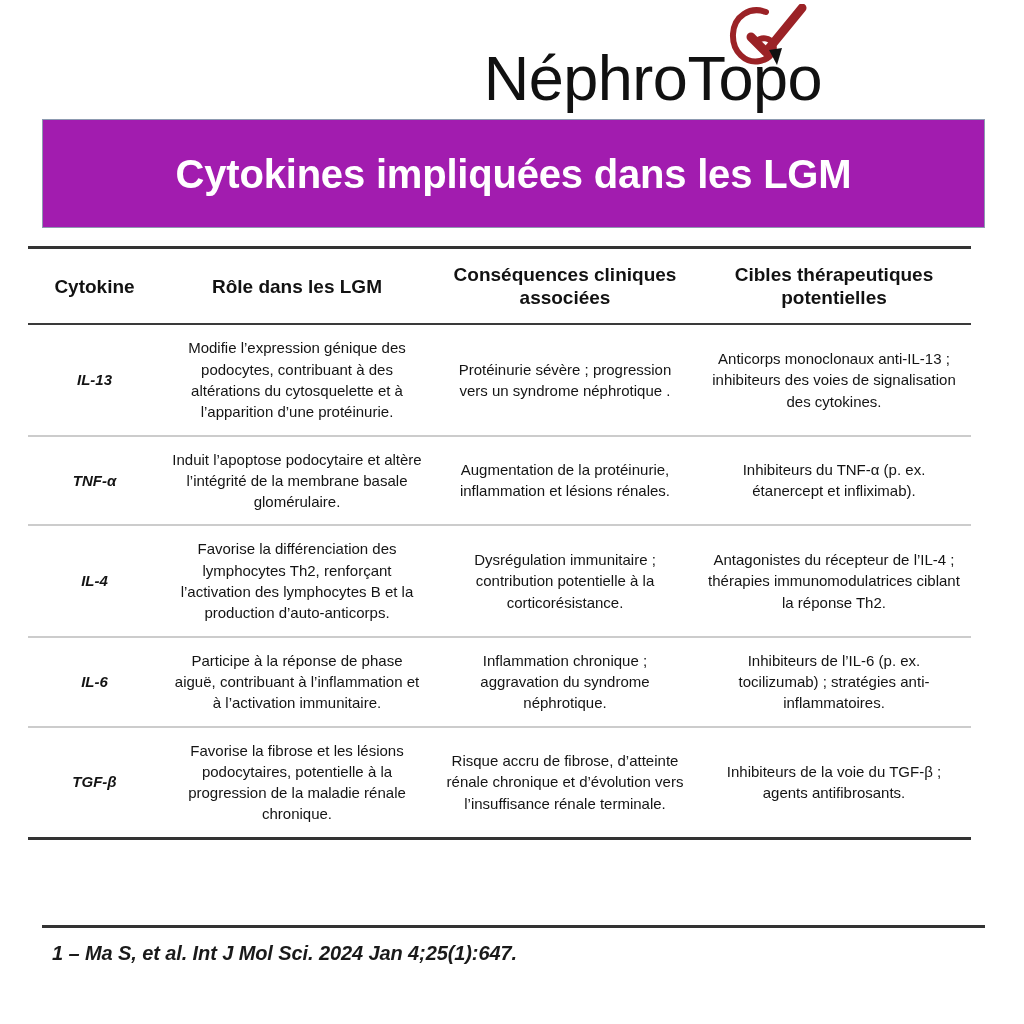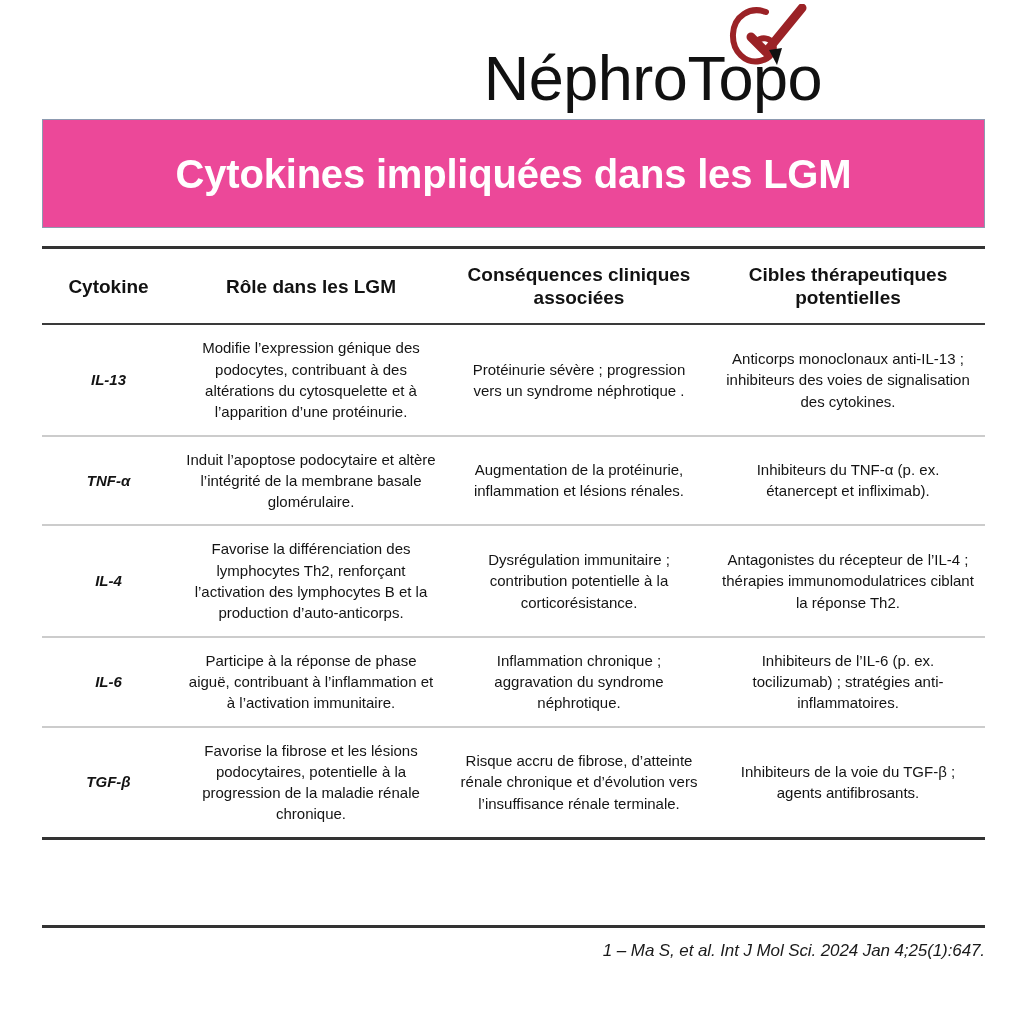--- a/index.html
+++ b/index.html
@@ -52,42 +52,42 @@
     height: 70px;
   }
 
   
   .title-banner {
     position: absolute;
     left: 42px;
     top: 119px;
     width: 943px;
     height: 109px;
-    background: #ec4899;
+    background: #a21caf;
     border: 1px solid #8d9ab0;
     box-sizing: border-box;
     display: flex;
     align-items: center;
     justify-content: center;
   }
   .title-banner-text {
     color: #ffffff;
     font-family: "Liberation Sans", sans-serif;
     font-size: 40px;
     font-weight: bold;
     letter-spacing: -0.2px;
     text-align: center;
     line-height: 1.1;
     white-space: nowrap;
   }
 
   
   .table-wrap {
     position: absolute;
-    left: 42px;
+    left: 28px;
     top: 246px;
     width: 943px;
   }
   table.cyto {
     width: 943px;
     border-collapse: collapse;
     table-layout: fixed;
   }
   table.cyto thead th {
     font-family: "Liberation Sans", sans-serif;
@@ -130,28 +130,27 @@
   .footnotes {
     position: absolute;
     left: 42px;
     top: 925px;
     width: 943px;
     border-top: 3px solid #333333;
     padding-top: 10px;
   }
   .footnote-line {
     font-family: "Liberation Sans", sans-serif;
-    font-size: 17px;
-    font-weight: normal;
+    font-size: 20px;
+    font-weight: bold;
     font-style: italic;
     color: #1a1a1a;
     line-height: 1.55;
     padding-left: 10px;
     letter-spacing: -0.1px;
-    text-align: right;
   }
 </style>
 </head>
 <body>
 
 <div class="page">
 
   <div class="logo-block">
     <div class="logo-mark">
       <svg viewBox="0 0 90 70" width="90" height="70" aria-hidden="true">

